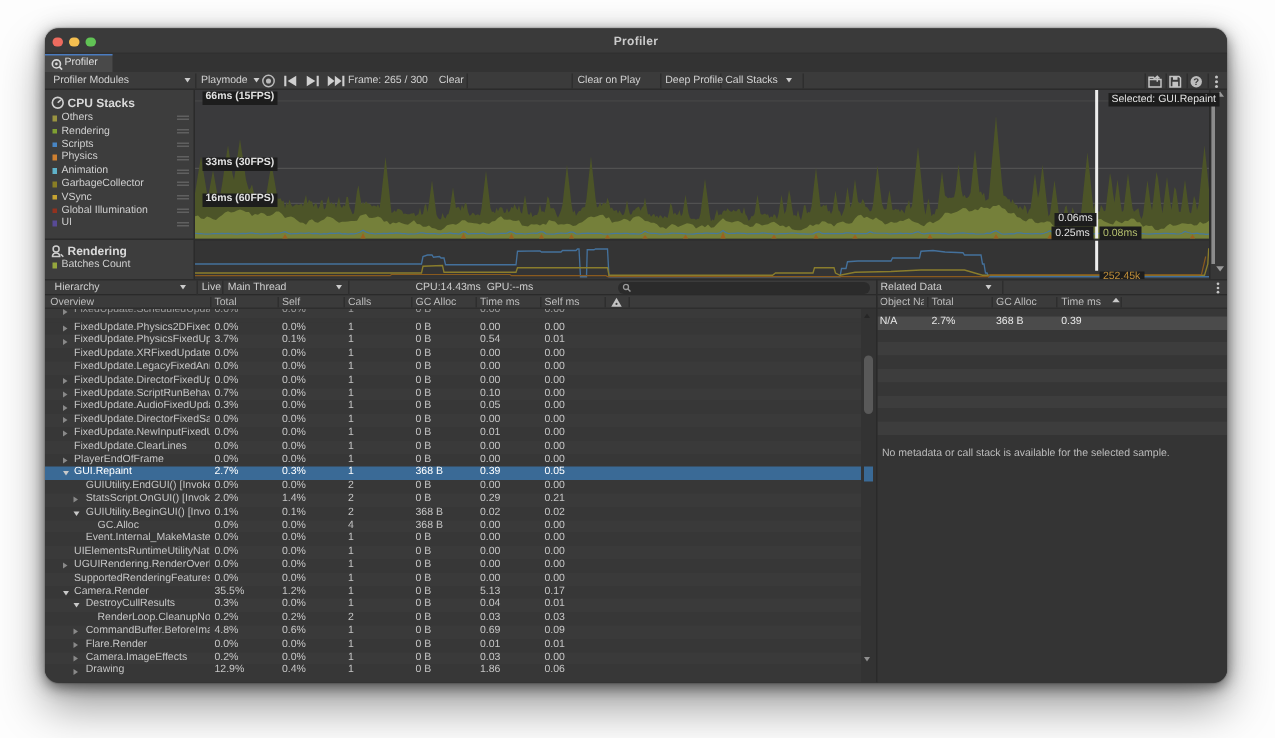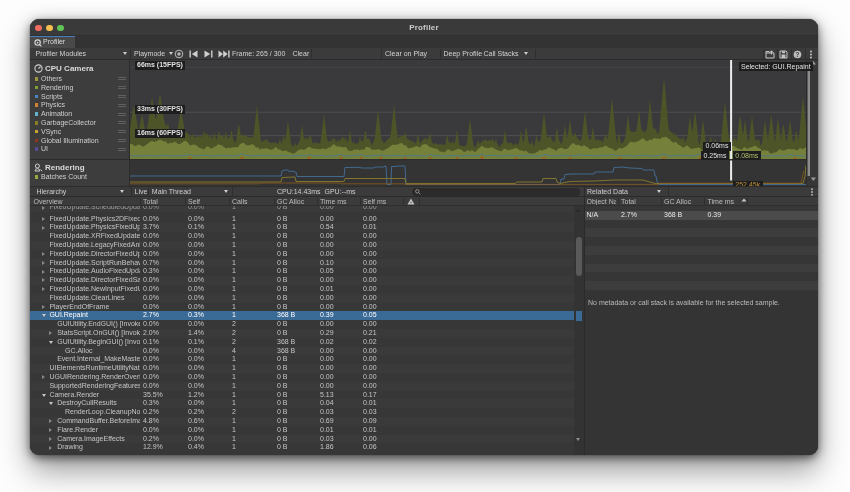--- a/index.html
+++ b/index.html
@@ -159,21 +159,21 @@
   <div class="mlab" style="left:673px;top:122.5px;font-weight:normal">0.06ms</div>
   <div class="mlab" style="left:671px;top:132.2px;font-weight:normal">0.25ms</div>
   <div class="mlab" style="left:702.8px;top:132.2px;font-weight:normal;color:#b4bf6e">0.08ms</div>
   <div class="mlab" style="left:702.8px;top:161.8px;font-weight:normal;color:#c18f3a">252.45k</div>
 
   <div class="side">
     <svg class="abs" style="left:3.5px;top:3.8px" width="9" height="9" viewBox="0 0 9 9">
         <circle cx="4.5" cy="4.5" r="3.6" fill="none" stroke="#cfcfcf" stroke-width="1.1"></circle>
         <line x1="4.5" y1="4.5" x2="6.6" y2="2.6" stroke="#cfcfcf" stroke-width="1.1"></line>
       </svg>
-    <div class="shead" style="left:15px;top:3.6px">CPU Camera</div>
+    <div class="shead" style="left:15px;top:3.6px">CPU Stacks</div>
 <div class="li" style="top:14.4px">
         <i style="background:#9a9440"></i>
         <span>Others</span>
         <b class="hd"></b>
       </div>
 <div class="li" style="top:23.2px">
         <i style="background:#7fa032"></i>
         <span>Rendering</span>
         <b class="hd"></b>
       </div>

